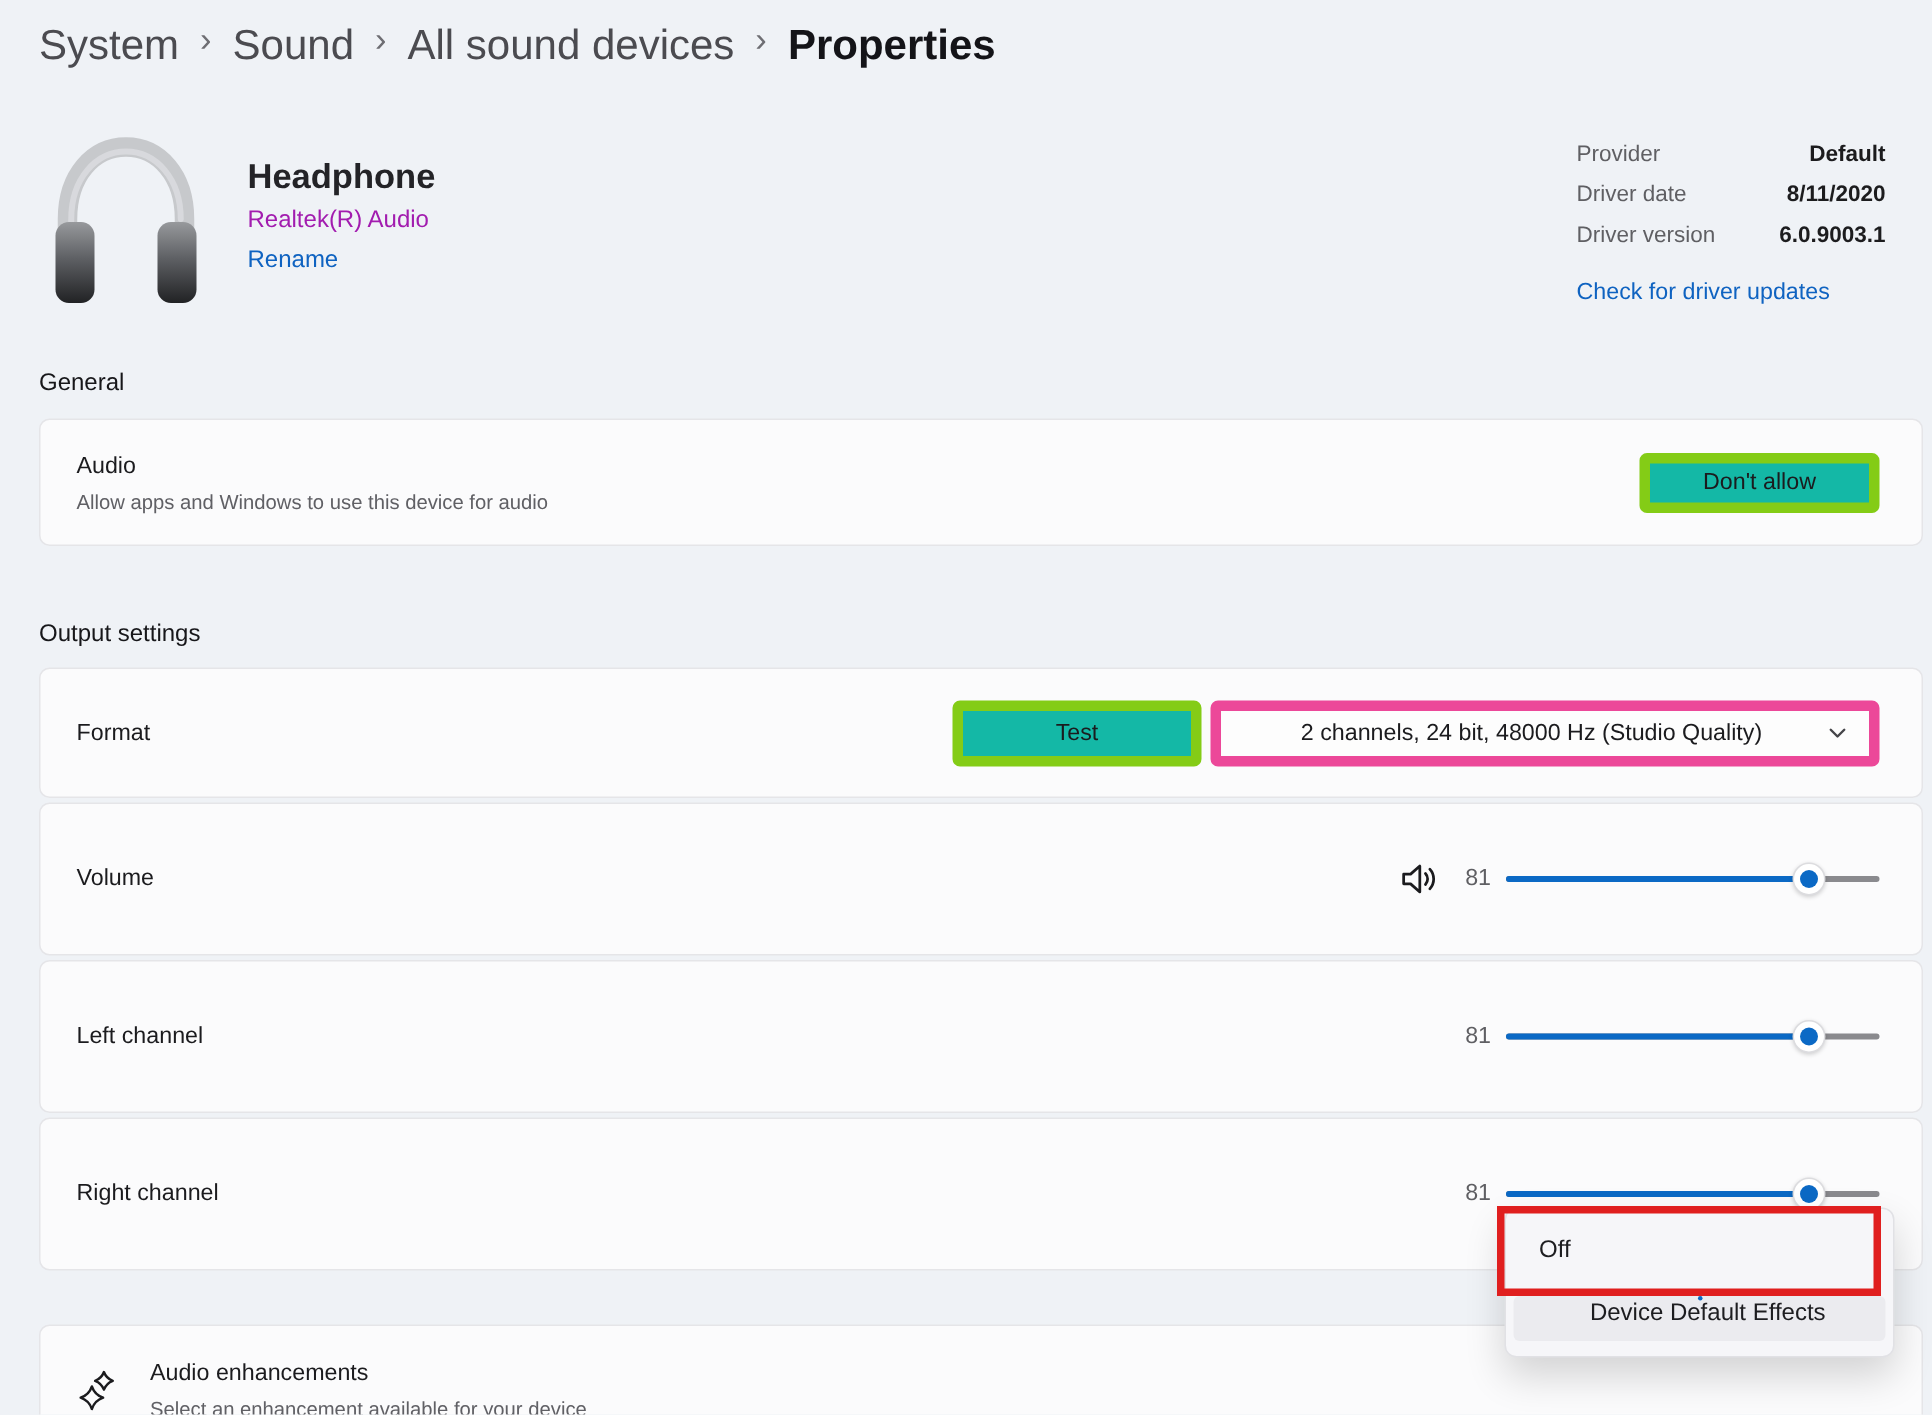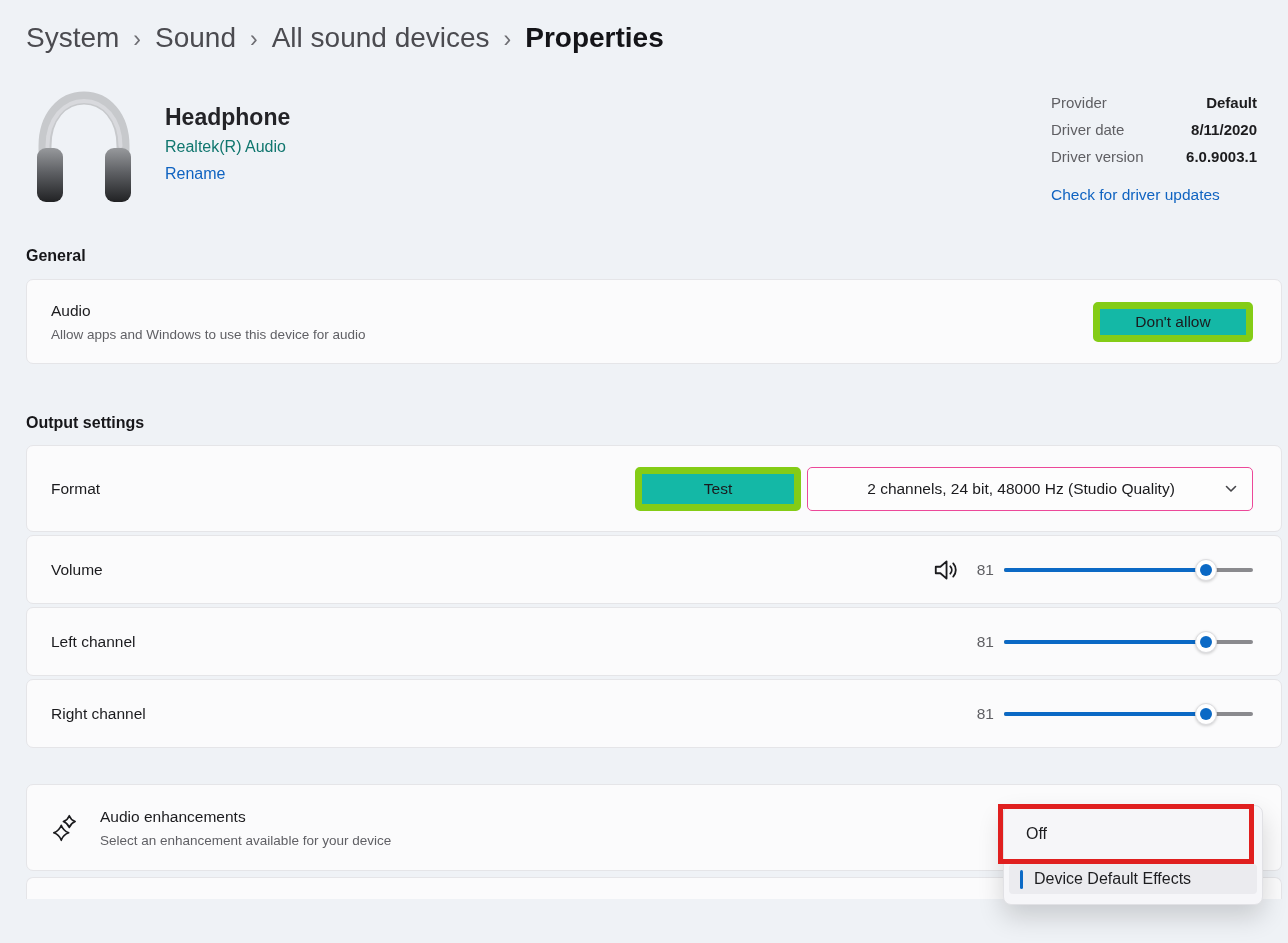--- a/index.html
+++ b/index.html
@@ -10,59 +10,59 @@
   *{margin:0;padding:0;box-sizing:border-box;}
   html,body{width:1288px;height:943px;}
   body{
     background:#eff2f6;
     font-family:"Liberation Sans",sans-serif;
     color:#1b1b1b;
     position:relative;
     overflow:hidden;
   }
   
-  .breadcrumb{margin:14px 0 0 26px;display:flex;align-items:flex-end;height:40px;}
+  .breadcrumb{margin:14px 0 0 26px;display:flex;align-items:flex-start;height:40px;}
   .crumb{font-size:28px;color:#4b4b50;cursor:pointer;}
   .crumb.current{color:#141418;font-weight:bold;cursor:default;}
   .crumb-sep{font-size:23px;color:#6e6e73;margin:0 14px;transform:translateY(-1px);}
   
   .device-header{display:flex;align-items:flex-start;margin:30px 31px 0 30px;height:126px;}
   .hp-icon svg{display:block;}
   .device-text{margin-left:27px;padding-top:8px;}
   .device-title{font-size:23px;font-weight:bold;color:#232327;margin-top:12px;}
-  .device-sub{font-size:16px;color:#0f766e;margin-top:7px;}
+  .device-sub{font-size:16px;color:#a21caf;margin-top:7px;}
   .device-rename{font-size:16px;color:var(--link);margin-top:9px;display:inline-block;cursor:pointer;}
   .driver-info{margin-left:auto;padding-top:10px;}
   .driver-row{display:flex;justify-content:space-between;width:206px;margin-bottom:10px;font-size:15px;}
   .driver-label{color:#5f5f63;}
   .driver-value{font-weight:bold;color:#1c1c1e;}
   .driver-link{font-size:15.5px;color:var(--link);margin-top:11px;cursor:pointer;display:inline-block;}
   
-  .section-heading{margin:36px 26px 0;font-size:16px;font-weight:bold;color:#17171a;line-height:20px;}
+  .section-heading{margin:36px 26px 0;font-size:16px;font-weight:normal;color:#17171a;line-height:20px;}
   .section-heading.output{margin-top:48px;line-height:21px;}
   .cards{margin:0 6px 0 26px;}
   .card{
     background:#fbfbfc;border:1px solid #e5e5e8;border-radius:7px;
     display:flex;align-items:center;padding:0 28px 0 24px;
   }
   .card-audio{margin-top:13px;height:85px;}
   .card-format{margin-top:12px;height:87px;}
-  .card-slider{margin-top:3px;height:69px;}
+  .card-slider{margin-top:3px;height:102px;}
   .card-slider.first{margin-top:3px;}
   .card-enh{margin-top:36px;height:87px;}
   .card-sliver{margin:6px 6px 0 26px;height:22px;background:#fbfbfc;border:1px solid #e5e5e8;border-bottom:none;border-radius:7px 7px 0 0;}
   .row-title{font-size:15.5px;color:#1b1b1e;}
   .row-sub{font-size:13.5px;color:#606065;margin-top:7px;}
   
   .btn{background:#14b8a6;border:7px solid #84cc16;border-radius:5px;color:#1b1b1e;
        display:flex;align-items:center;justify-content:center;cursor:pointer;font-family:inherit;}
   .btn-dont-allow{width:160px;height:40px;margin-left:auto;font-size:15.5px;}
   .format-controls{margin-left:auto;display:flex;align-items:center;gap:6px;}
   .btn-test{width:166px;height:44px;font-size:15.5px;}
-  .select{width:446px;height:44px;background:#fdfdfd;border:1px solid #ec4899;border-radius:5px;
+  .select{width:446px;height:44px;background:#fdfdfd;border:7px solid #ec4899;border-radius:5px;
           display:flex;align-items:center;justify-content:center;position:relative;
           font-size:15.5px;color:#1b1b1e;cursor:pointer;padding-right:18px;}
   .select .chevron{position:absolute;right:15px;top:50%;transform:translateY(-50%);display:flex;}
   
   .slider-group{margin-left:auto;display:flex;align-items:center;}
   .speaker-icon{display:flex;margin-right:12px;}
   .slider-value{font-size:15.5px;color:#5f5f63;min-width:22px;text-align:right;margin-right:10px;}
   .slider{width:249px;height:4px;background:#8a8a8e;border-radius:2px;position:relative;cursor:pointer;}
   .slider-fill{height:4px;border-radius:2px;background:var(--accent);width:var(--pct,0%);}
   .slider-thumb{position:absolute;top:50%;left:var(--pct,0%);transform:translate(-50%,-50%);
@@ -71,21 +71,21 @@
   .slider-dot{width:12px;height:12px;border-radius:50%;background:var(--accent);}
   
   .enh-icon{display:flex;margin-right:21px;}
   
   .flyout{position:absolute;left:1003px;top:805px;width:260px;z-index:20;
     background:#f6f6f9;border:1px solid #e1e1e5;border-radius:8px;
     box-shadow:0 12px 26px rgba(0,0,0,.16);padding-bottom:10px;}
   .flyout-item-off{height:56px;display:flex;align-items:center;padding-left:22px;
     font-size:16px;color:#1d1d20;cursor:pointer;}
   .flyout-item-selected{margin:2px 5px 0;height:30px;background:#ebebef;border-radius:4px;
-    display:flex;align-items:center;padding-left:11px;font-size:16px;color:#1d1d20;cursor:pointer;}
+    display:flex;align-items:center;padding-left:11px;font-size:16px;color:#1d1d20;cursor:pointer;flex-direction:column;}
   .accent-bar{width:3px;height:19px;border-radius:2px;background:var(--accent);margin-right:11px;flex:0 0 3px;}
   
   .annotation{position:absolute;left:998px;top:804px;width:256px;height:60px;
     border:5px solid var(--annotation);z-index:30;pointer-events:none;}
 </style>
 </head>
 <body>
 
 <div class="breadcrumb">
   <span class="crumb">System</span>

